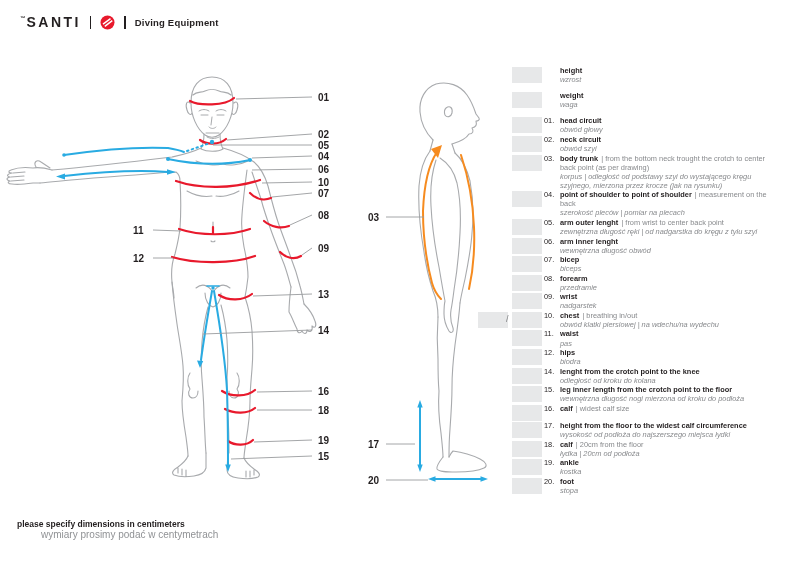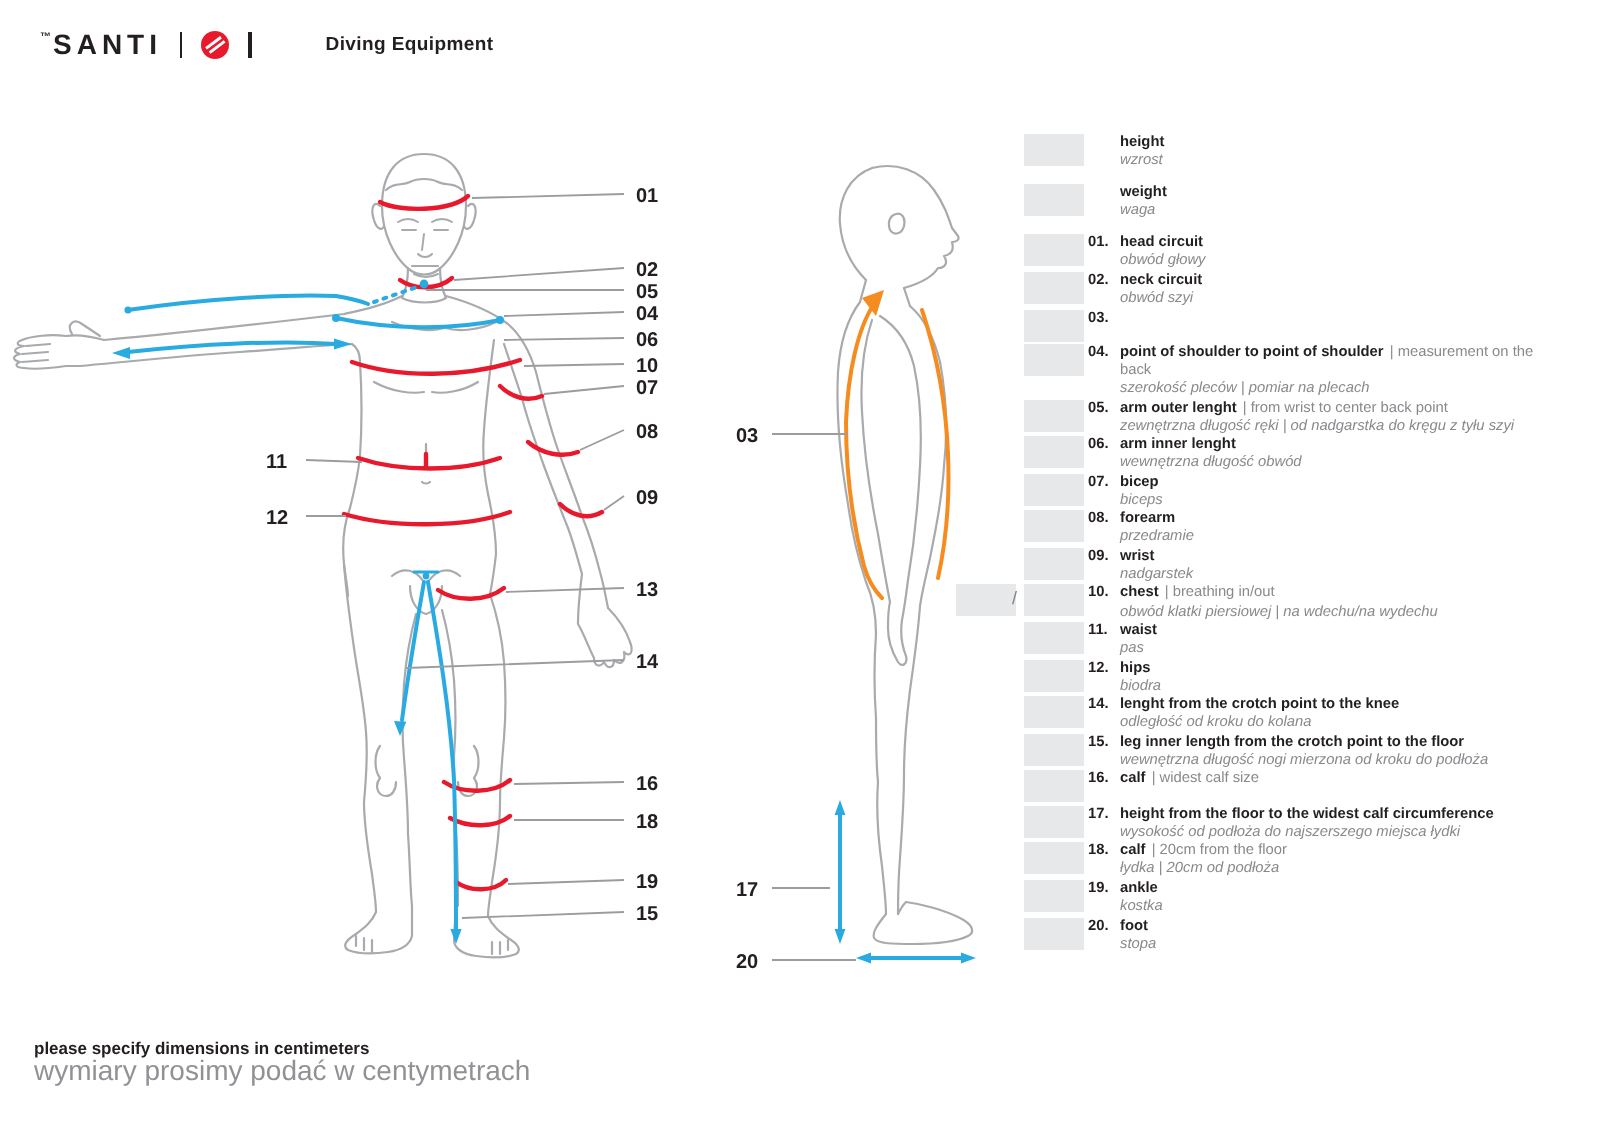--- a/index.html
+++ b/index.html
@@ -6,38 +6,38 @@
   body {
     width:800px; height:561px; background:#ffffff; position:relative; overflow:hidden;
     font-family:"Liberation Sans", sans-serif;
     -webkit-font-smoothing:antialiased;
   }
   
   .hdr { position:absolute; left:20px; top:13px; display:flex; align-items:center; height:18px; }
   .brand { font-weight:bold; font-size:14px; letter-spacing:2.5px; color:#231f20; white-space:nowrap; }
   .tm { font-size:5.5px; letter-spacing:0; vertical-align:7px; margin-right:1px; }
   .sep { width:1.4px; height:13px; background:#231f20; margin:0 9px; }
-  .prod { font-weight:bold; font-size:9.5px; color:#231f20; letter-spacing:0.2px; white-space:nowrap;margin-left:28px; }
+  .prod { font-weight:bold; font-size:9.5px; color:#231f20; letter-spacing:0.2px; white-space:nowrap; }
   
   .panel { position:absolute; left:512px; top:66px; width:256px; }
   .mrow { display:grid; grid-template-columns:32px 16px 1fr; margin-bottom:0.4px; }
   .mrow.sp { margin-bottom:7px; }
   .boxc { position:relative; padding-top:1px; }
   .ibox { width:30px; height:16px; background:#e7e8e9; }
   .ibox.extra { position:absolute; left:-34px; top:1px; }
   .slash { position:absolute; left:-6px; top:3px; font-size:9px; color:#808285; }
-  .numc { font-size:7.4px; font-weight:bold; color:#231f20; line-height:9.1px; }
+  .numc { font-size:7.4px; font-weight:normal; color:#231f20; line-height:9.1px; }
   .len { font-size:7.4px; line-height:9.1px; color:#231f20; }
   .len .nm { font-weight:bold; }
   .len .ds { color:#87898c; margin-left:1px; }
   .lpl { font-size:7.4px; line-height:9.1px; color:#87898c;font-style:italic; }
   
   .ftr { position:absolute; left:17px; top:519px; }
   .f1 { font-size:8.5px; font-weight:bold; color:#231f20; line-height:10.5px; }
-  .f2 { font-size:14px; color:#909295; line-height:10.5px; }
+  .f2 { font-size:10px; color:#909295; line-height:10.5px;margin-left:24px; }
   
   svg.fig { position:absolute; left:0; top:0; pointer-events:none; }
   .lbl { font-family:"Liberation Sans", sans-serif; font-size:10px; font-weight:bold; fill:#231f20; }
 </style>
 </head>
 <body>
 
 <div class="hdr">
   <div class="brand"><sup class="tm">™</sup><span>SANTI</span></div>
   <div class="sep"></div>
@@ -221,20 +221,24 @@
         <div class="len"><span class="nm">neck circuit</span><span class="ds"></span></div>
     <div class="lpl">obwód szyi</div>
       </div>
   </div>
 
   <div class="mrow">
     <div class="boxc">
         <div class="ibox"></div>
       </div>
     <div class="numc">03.</div>
+    <div class="txtc">
+        <div class="len"><span class="nm">body trunk</span> <span class="ds">| from the bottom neck trought the crotch to center back point (as per drawing)</span></div>
+    <div class="lpl">korpus | odległość od podstawy szyi do wystającego kręgu szyjnego, mierzona przez krocze (jak na rysunku)</div>
+      </div>
   </div>
 
   <div class="mrow">
     <div class="boxc">
         <div class="ibox"></div>
       </div>
     <div class="numc">04.</div>
     <div class="txtc">
         <div class="len"><span class="nm">point of shoulder to point of shoulder</span> <span class="ds">| measurement on the back</span></div>
     <div class="lpl">szerokość pleców | pomiar na plecach</div>

